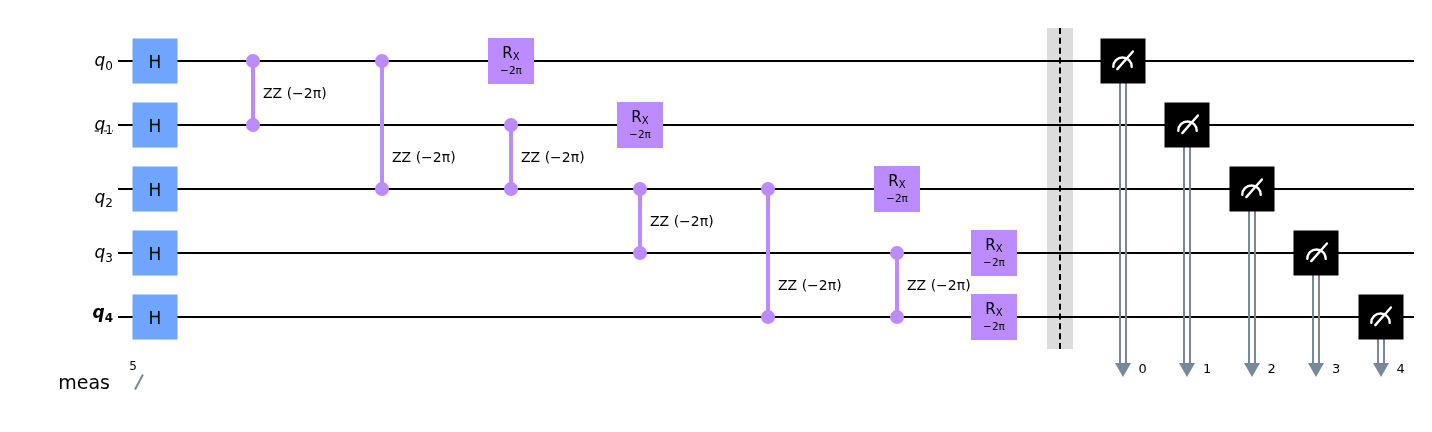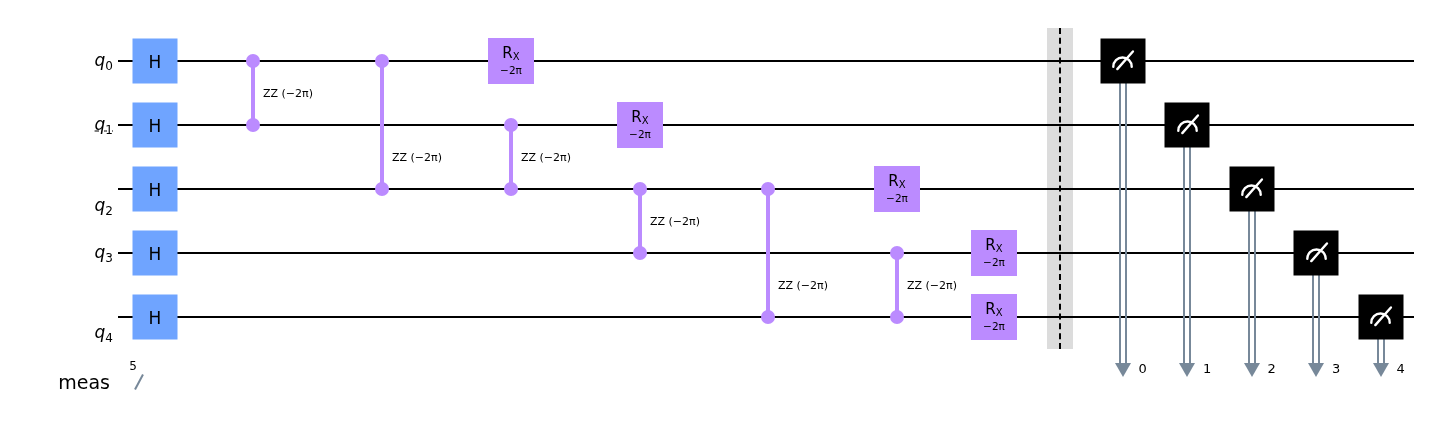--- a/index.html
+++ b/index.html
@@ -20,21 +20,21 @@
     transform:translate(-50%,-50%) rotate(-62deg);z-index:2;}
   
   .gatebox{position:absolute;transform:translate(-50%,-50%);display:flex;align-items:center;justify-content:center;z-index:3;box-sizing:border-box;}
   .h-gate{width:45px;height:45px;font-size:17px;}
   .rx-gate{width:46px;height:46px;flex-direction:column;line-height:1;}
   .rx-top{font-size:15px;}
   .rx-top .gsub{font-size:10px;vertical-align:-2px;}
   .rx-param{font-size:10.5px;margin-top:3px;}
   .rzz-line{position:absolute;width:4px;transform:translateX(-50%);z-index:2;}
   .rzz-dot{position:absolute;width:14px;height:14px;border-radius:50%;transform:translate(-50%,-50%);z-index:2;}
-  .rzz-label{position:absolute;font-size:11px;transform:translateY(-50%);white-space:nowrap;z-index:2;}
+  .rzz-label{position:absolute;font-size:14px;transform:translateY(-50%);white-space:nowrap;z-index:2;}
   
   .barrier-band{position:absolute;width:26px;transform:translateX(-50%);z-index:0;}
   .barrier-line{position:absolute;width:0;border-left:2px dashed #000;transform:translateX(-50%);z-index:2;}
   
   .measure{width:45px;height:45px;}
   .measure svg{width:38px;height:36px;display:block;}
   .mline{position:absolute;width:2px;z-index:1;}
   .marrow{position:absolute;width:0;height:0;border-left:8px solid transparent;border-right:8px solid transparent;
     border-top:14px solid #778899;transform:translateX(-50%);z-index:1;}
   .clbit{position:absolute;font-size:13px;transform:translateY(-50%);z-index:2;}
@@ -48,25 +48,25 @@
   <div class="creg-size">5</div>
   <div class="cwire" style="top:379px;"></div>
   <div class="cwire" style="top:384.5px;"></div>
   <div class="creg-slash"></div>
 <div class="barrier-band" style="left: 1060px; top: 28px; height: 321px; background: rgb(220, 220, 220);"></div>
     <div class="qwire" style="top: 61px; background: rgb(0, 0, 0);"></div>
     <div class="reg-label" style="left: 113px; top: 61px;"><span class="qname">q</span><span class="qsub">0</span></div>
     <div class="qwire" style="top: 125px; background: rgb(0, 0, 0);"></div>
     <div class="reg-label" style="left: 113px; top: 125px; text-decoration: underline;"><span class="qname">q</span><span class="qsub">1</span></div>
     <div class="qwire" style="top: 189px; background: rgb(0, 0, 0);"></div>
-    <div class="reg-label" style="left: 113px; top: 206px;"><span class="qname">q</span><span class="qsub">2</span></div>
+    <div class="reg-label" style="left: 113px; top: 198px;"><span class="qname">q</span><span class="qsub">2</span></div>
     <div class="qwire" style="top: 253px; background: rgb(0, 0, 0);"></div>
     <div class="reg-label" style="left: 113px; top: 253px;"><span class="qname">q</span><span class="qsub">3</span></div>
     <div class="qwire" style="top: 317px; background: rgb(0, 0, 0);"></div>
-    <div class="reg-label" style="left: 113px; top: 333px;"><span class="qname">q</span><span class="qsub">4</span></div>
+    <div class="reg-label" style="left: 113px; top: 313px; font-weight: bold;"><span class="qname">q</span><span class="qsub">4</span></div>
     <div class="gatebox h-gate" style="left: 155px; top: 61px; background: rgb(111, 164, 255);">H</div>
     <div class="gatebox h-gate" style="left: 155px; top: 125px; background: rgb(111, 164, 255);">H</div>
     <div class="gatebox h-gate" style="left: 155px; top: 189px; background: rgb(111, 164, 255);">H</div>
     <div class="gatebox h-gate" style="left: 155px; top: 253px; background: rgb(111, 164, 255);">H</div>
     <div class="gatebox h-gate" style="left: 155px; top: 317px; background: rgb(111, 164, 255);">H</div>
     <div class="rzz-line" style="left: 253px; top: 61px; height: 64px; background: rgb(187, 139, 255);"></div>
     <div class="rzz-dot" style="left: 253px; top: 61px; background: rgb(187, 139, 255);"></div>
     <div class="rzz-dot" style="left: 253px; top: 125px; background: rgb(187, 139, 255);"></div>
     <div class="rzz-label" style="left: 263px; top: 93px;">ZZ (−2π)</div>
     <div class="rzz-line" style="left: 382px; top: 61px; height: 128px; background: rgb(187, 139, 255);"></div>

